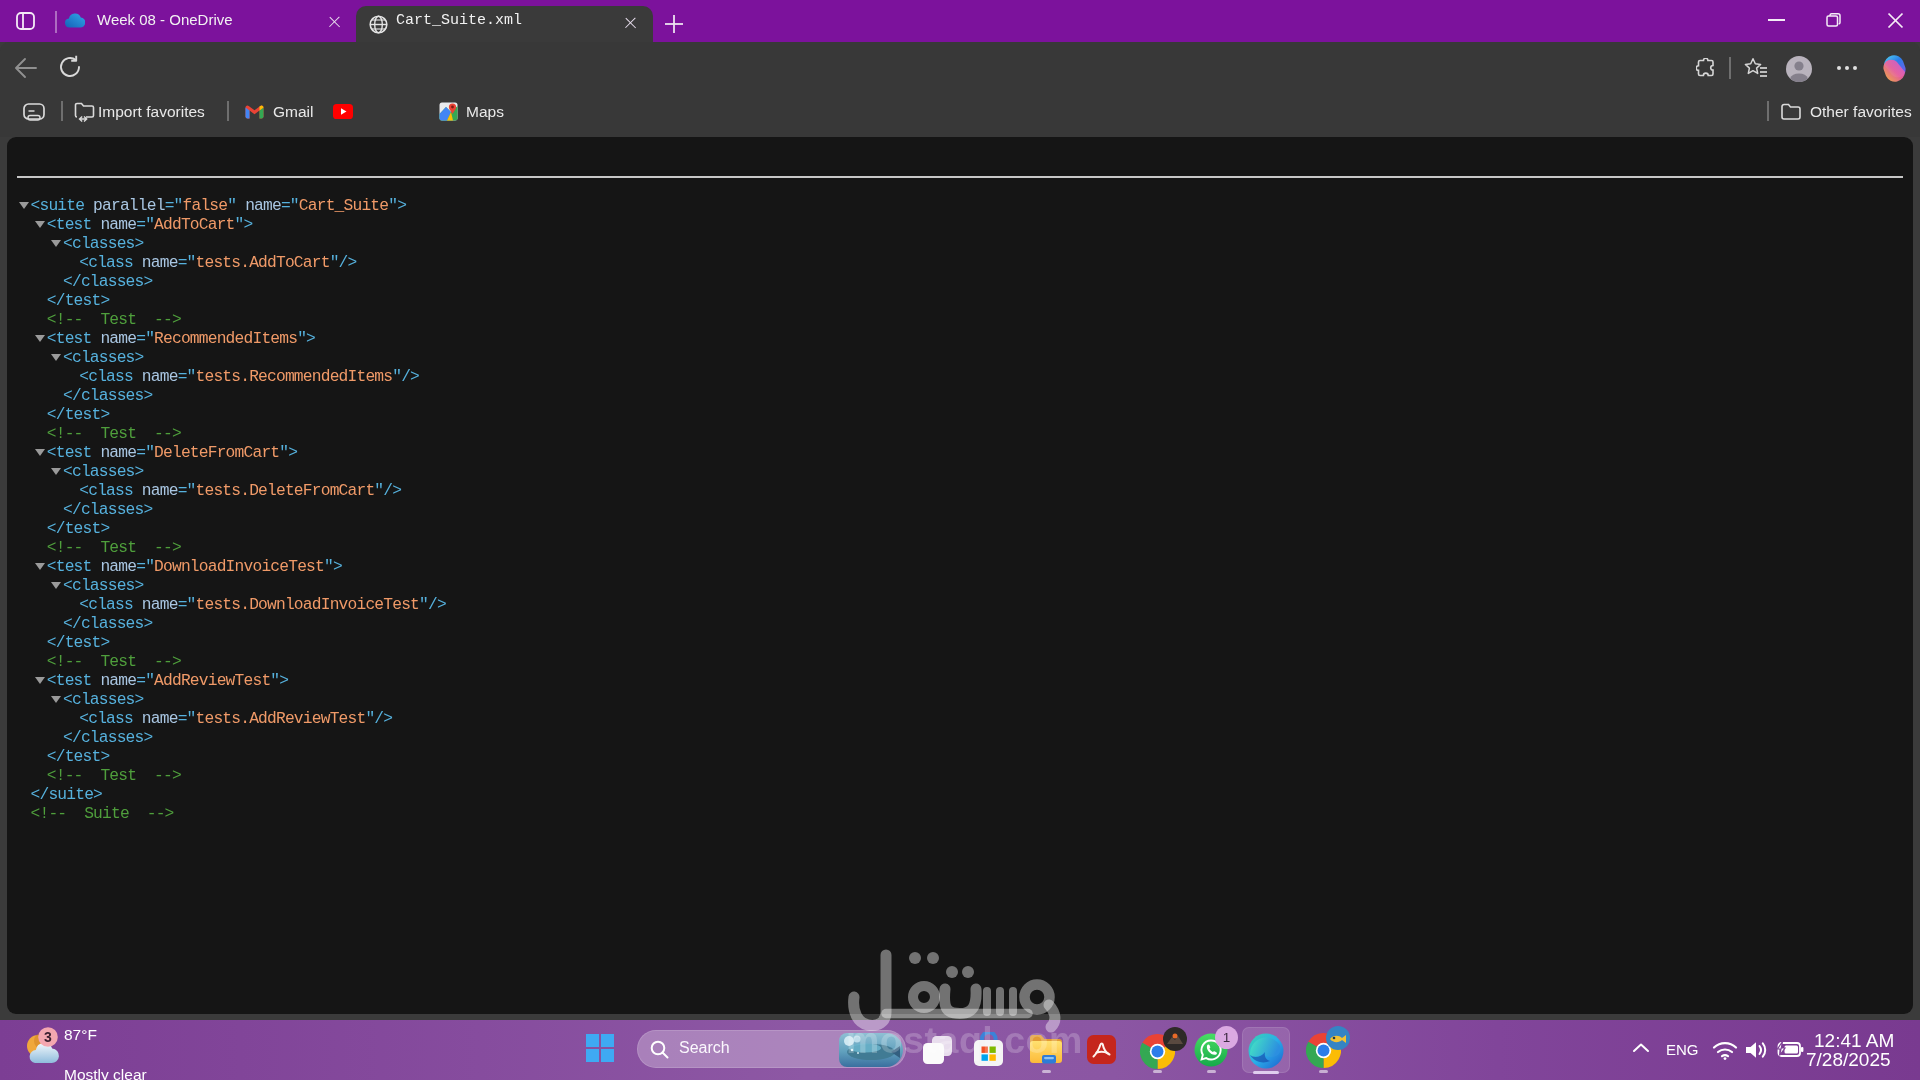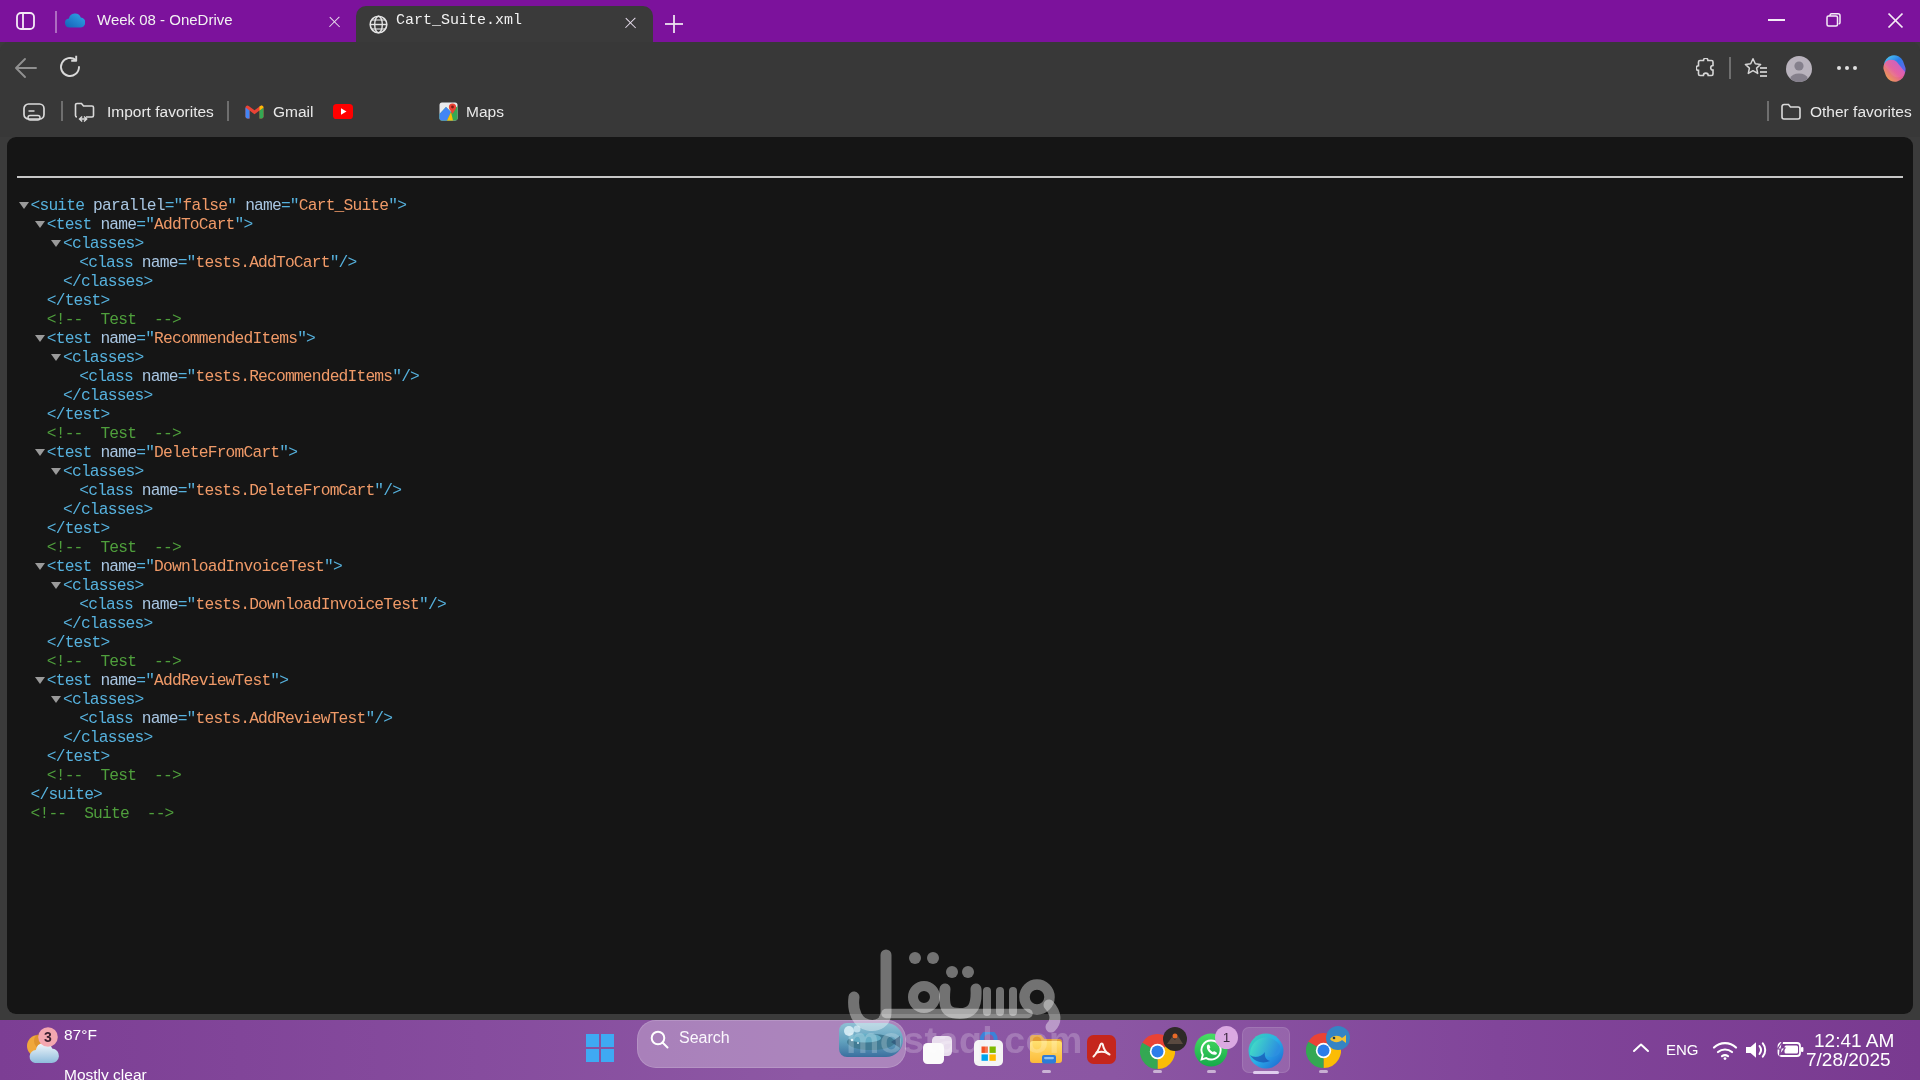--- a/index.html
+++ b/index.html
@@ -32,21 +32,21 @@
   font-size:20px; color:#ebebeb; }
 #xmlhr { position:absolute; left:10px; right:10px; top:38.5px; height:2px; background:#c6c6c6; }
 .ln { position:absolute; height:19px; line-height:19px; white-space:pre;
   font-family:"Liberation Mono", monospace; font-size:16.25px; letter-spacing:-0.81px; }
 .ln .t { color:#56b1dd; } .ln .a { color:#a9c6e2; } .ln .v { color:#f09a68; } .ln .c { color:#4f9f3c; }
 .ar { position:absolute; left:-12px; top:6.5px; width:0; height:0;
   border-left:5px solid transparent; border-right:5px solid transparent; border-top:7.5px solid #9a9a9a; }
 
 #taskbar { position:absolute; left:0; top:1020px; width:1920px; height:60px;
   background:linear-gradient(90deg,#7c3e94 0%, #864c9e 25%, #8d58a4 42%, #8b56a3 58%, #81459a 78%, #793a90 100%); }
-#searchpill { position:absolute; left:637px; top:0; width:269px; height:48px; border-radius:19px;
+#searchpill { position:absolute; left:637px; top:10px; width:269px; height:38px; border-radius:19px;
   background:rgba(255,255,255,0.27); border:1px solid rgba(255,255,255,0.14); }
 .dash { position:absolute; top:1070px; width:9px; height:3px; border-radius:1.5px; background:rgba(255,255,255,0.55); }
 .traytext { position:absolute; color:#ffffff; font-size:19px; white-space:nowrap; }
 
 #wm { position:absolute; left:0; top:0; width:1920px; height:1080px; z-index:60; pointer-events:none; }
 </style></head>
 <body>
 
 <div id="titlebar">
   <svg style="position:absolute;left:16px;top:12px;" width="19" height="18" viewBox="0 0 19 18">
@@ -139,21 +139,21 @@
       <rect x="1" y="1" width="20" height="15" rx="4.5" fill="none" stroke="#dadada" stroke-width="1.7"></rect>
       <rect x="5" y="12.5" width="12" height="4.5" rx="2.2" fill="none" stroke="#dadada" stroke-width="1.5"></rect>
       <line x1="5.5" y1="8" x2="11.5" y2="8" stroke="#dadada" stroke-width="1.5"></line>
     </svg>
   <div class="vsep" style="left:61px;top:59px;height:20px;"></div>
   <svg style="position:absolute;left:74px;top:60px;" width="22" height="20" viewBox="0 0 22 20">
       <path d="M1.5 4 v-1 a1.5 1.5 0 0 1 1.5 -1.5 h4.5 l2 2.5 h8.5 a1.5 1.5 0 0 1 1.5 1.5 v8 a1.5 1.5 0 0 1 -1.5 1.5 h-6" fill="none" stroke="#dadada" stroke-width="1.6"></path>
       <path d="M1.5 4 v9.5 a1.5 1.5 0 0 0 1.5 1.5" fill="none" stroke="#dadada" stroke-width="1.6"></path>
       <path d="M6.5 17 h7 m-2.5 -2.5 l2.7 2.5 l-2.7 2.5 m-1.8 -5 l-2.7 2.5 l2.7 2.5" fill="none" stroke="#dadada" stroke-width="1.4" transform="translate(-1,0)"></path>
     </svg>
-  <div class="bartext" style="left:107px;top:61px;">Import favorites</div>
+  <div class="bartext" style="left:98px;top:61px;">Import favorites</div>
   <div class="vsep" style="left:227px;top:59px;height:20px;"></div>
   <svg style="position:absolute;left:245px;top:62px;" width="19" height="15" viewBox="0 0 19 15">
       <path d="M0.5 3.5 a2 2 0 0 1 3.2 -1.6 l5.8 4.4 l5.8 -4.4 a2 2 0 0 1 3.2 1.6 v9 a2 2 0 0 1 -2 2 h-2 v-8 l-5 3.8 l-5 -3.8 v8 h-2 a2 2 0 0 1 -2 -2 z" fill="#ea4335"></path>
       <path d="M0.5 3.5 v9 a2 2 0 0 0 2 2 h2 v-8 z" fill="#4285f4"></path>
       <path d="M18.5 3.5 v9 a2 2 0 0 1 -2 2 h-2 v-8 z" fill="#34a853"></path>
       <path d="M14.5 6.5 l4 -3 a2 2 0 0 0 -3.2 -1.6 l-0.8 0.6 z" fill="#fbbc05"></path>
     </svg>
   <div class="bartext" style="left:273px;top:61px;">Gmail</div>
   <svg style="position:absolute;left:333px;top:62px;" width="20" height="15" viewBox="0 0 20 15">
       <rect x="0" y="0" width="20" height="15" rx="3.6" fill="#f00"></rect>

